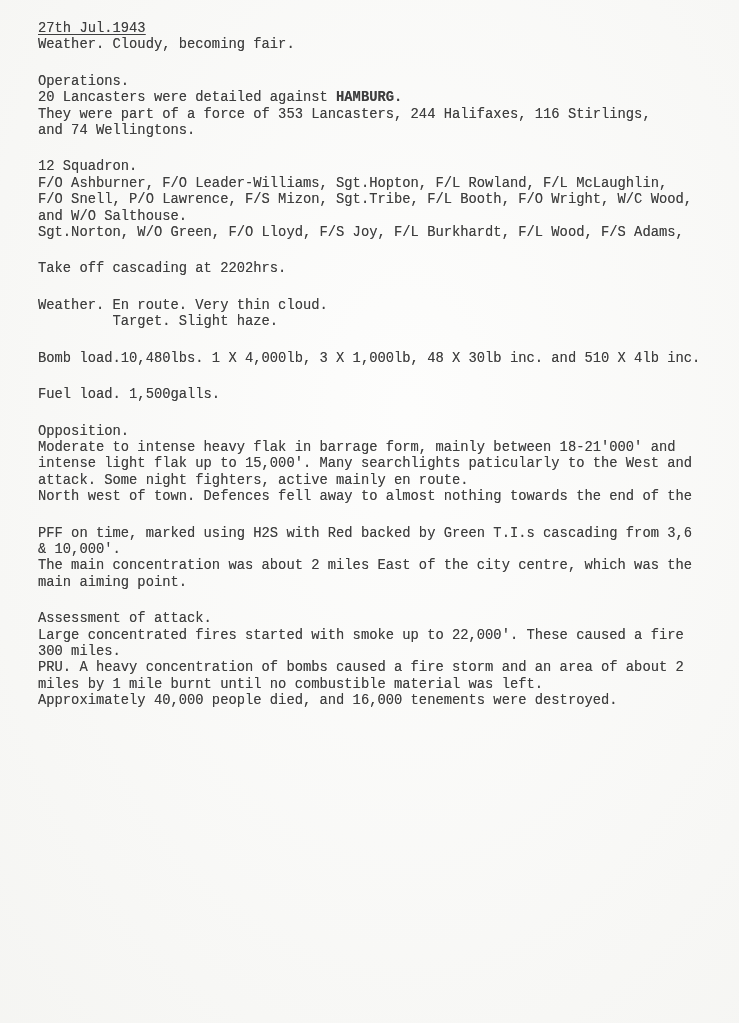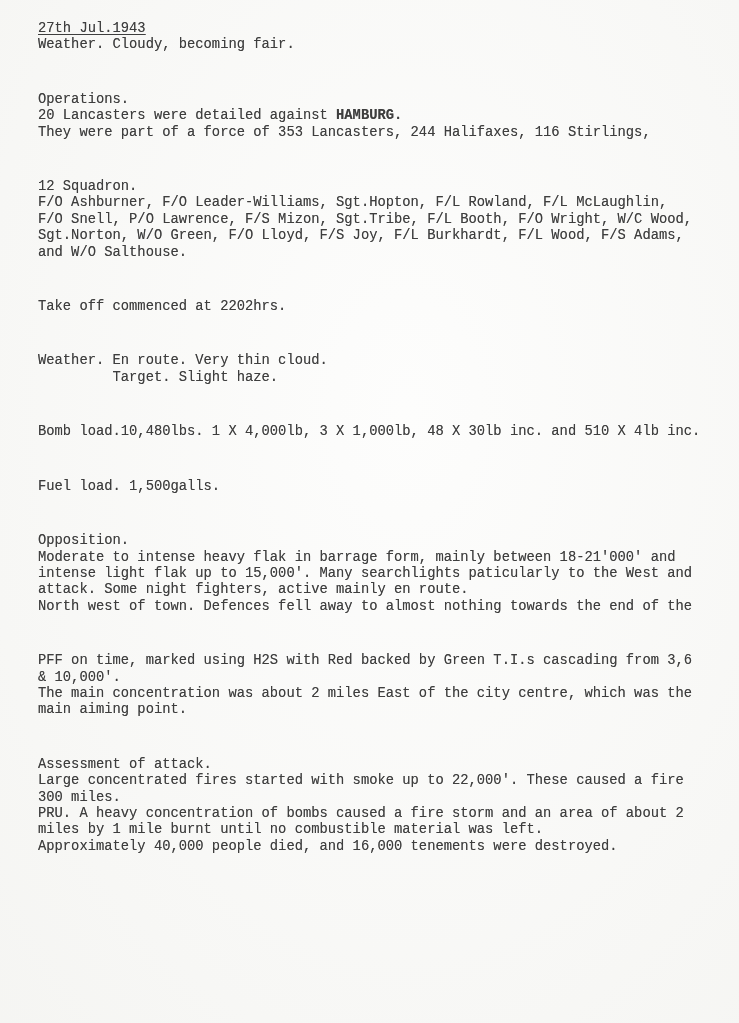--- a/index.html
+++ b/index.html
@@ -21,21 +21,21 @@
     background:
       radial-gradient(ellipse at 55% 40%, rgba(255,255,255,0.6), rgba(230,230,226,0.25)),
       #fafaf8;
     font-family: "Liberation Mono", "DejaVu Sans Mono", monospace;
     font-size: 13.8px;
     line-height: 16.4px;
     color: #3e3e3e;
     text-shadow: 0 0 0.5px rgba(62,62,62,0.55);
   }
   .section {
-    margin-top: 38px;
+    margin-top: 20px;
   }
   .section:first-child {
     margin-top: 0;
   }
   .line {
     white-space: pre;
   }
   .bold {
     font-weight: bold;
     text-align: right;
@@ -50,30 +50,31 @@
 
 <div class="page">
     <div class="section">
       <div class="line"><span class="underline">27th Jul.1943</span></div>
       <div class="line"><span>Weather. Cloudy, becoming fair.</span></div>
     </div>
     <div class="section">
       <div class="line"><span>Operations.</span></div>
       <div class="line"><span>20 Lancasters were detailed against </span><span class="bold">HAMBURG.</span></div>
       <div class="line"><span>They were part of a force of 353 Lancasters, 244 Halifaxes, 116 Stirlings,</span></div>
+      <div class="line"><span>and 74 Wellingtons.</span></div>
     </div>
     <div class="section">
       <div class="line"><span>12 Squadron.</span></div>
       <div class="line"><span>F/O Ashburner, F/O Leader-Williams, Sgt.Hopton, F/L Rowland, F/L McLaughlin,</span></div>
       <div class="line"><span>F/O Snell, P/O Lawrence, F/S Mizon, Sgt.Tribe, F/L Booth, F/O Wright, W/C Wood,</span></div>
+      <div class="line"><span>and W/O Salthouse.</span></div>
       <div class="line"><span>Sgt.Norton, W/O Green, F/O Lloyd, F/S Joy, F/L Burkhardt, F/L Wood, F/S Adams,</span></div>
-      <div class="line"><span>and W/O Salthouse.</span></div>
     </div>
     <div class="section">
-      <div class="line"><span>Take off commenced at 2202hrs.</span></div>
+      <div class="line"><span>Take off cascading at 2202hrs.</span></div>
     </div>
     <div class="section">
       <div class="line"><span>Weather. En route. Very thin cloud.</span></div>
       <div class="line"><span>         Target. Slight haze.</span></div>
     </div>
     <div class="section">
       <div class="line"><span>Bomb load.10,480lbs. 1 X 4,000lb, 3 X 1,000lb, 48 X 30lb inc. and 510 X 4lb inc.</span></div>
     </div>
     <div class="section">
       <div class="line"><span>Fuel load. 1,500galls.</span></div>

